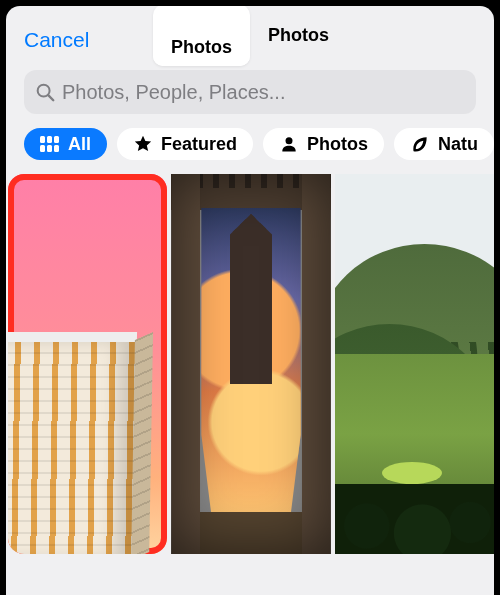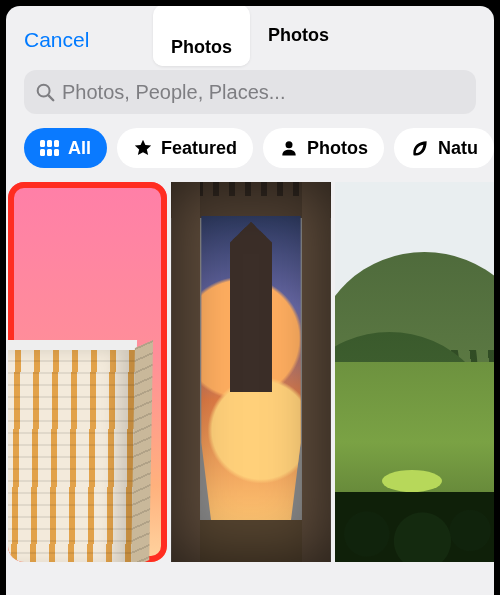--- a/index.html
+++ b/index.html
@@ -17,21 +17,21 @@
   .seg-btn.active { background:#fff; }
   .albums { color:#000; font-weight:600; font-size:18px; padding:8px 18px;}
   
   .search-wrap { padding: 6px 18px 14px 18px;}
   .search { display:flex; align-items:center; height:44px; background:#e3e3e6; border-radius:12px; padding:0 10px;}
   .search svg { flex:0 0 auto; margin-right:6px;}
   .search-input { flex:1; border:none; background:transparent; font-size:20px; color:#0c4a6e; outline:none;}
   .search-input::placeholder{ color:#7e7e82;}
   
   .chips { display:flex; gap:10px; padding:0 18px 14px 18px; overflow:hidden; white-space:nowrap;}
-  .chip { display:inline-flex; align-items:center; gap:8px; height:40px; padding:0 16px;
+  .chip { display:inline-flex; align-items:center; gap:8px; height:32px; padding:0 16px;
           border-radius:20px; background:#fff; color:#000; font-size:18px; font-weight:600; cursor:pointer;}
   .chip.active { background:#0a7aff; color:#fff;}
   .chip svg { display:block;}
   
   .grid { display:flex; gap:4px; padding-left:2px;}
   .thumb { position:relative; width:166px; height:380px; background:#888; overflow:hidden;}
   .thumb.selected { outline:6px solid #ff2d21; outline-offset:-6px; border-radius:16px;}
   
   .p1 { background:linear-gradient(#ff7fa8 0%, #ff8e99 45%, #ffb17d 80%, #ffd4a0 100%);}
   .bld { position:absolute; left:-8px; bottom:-6px; width:135px; height:220px;

